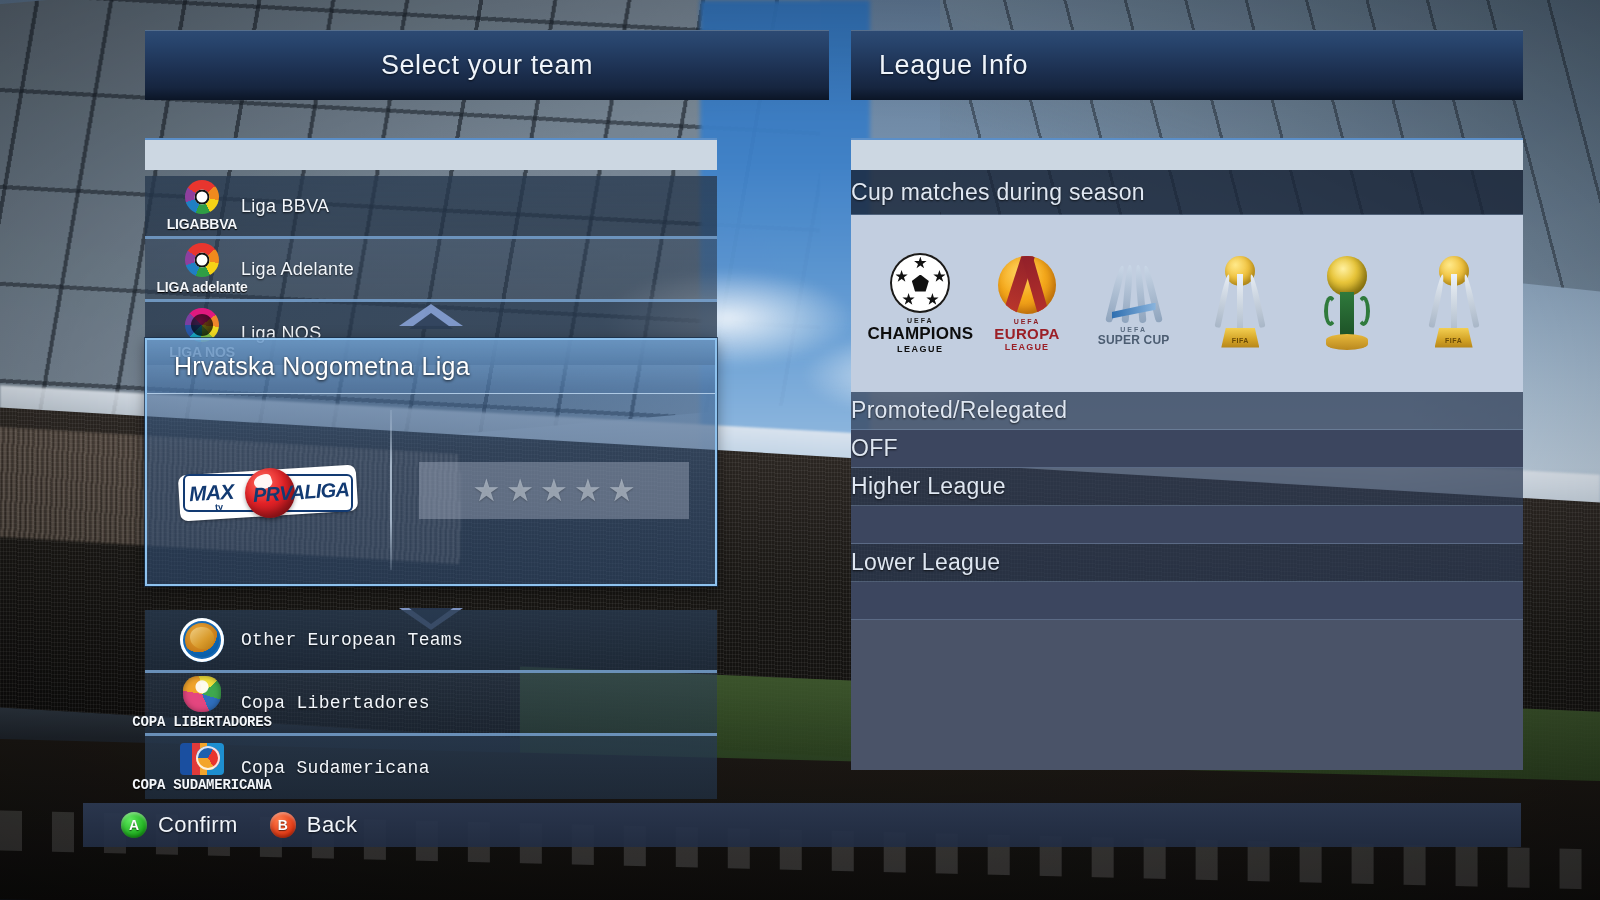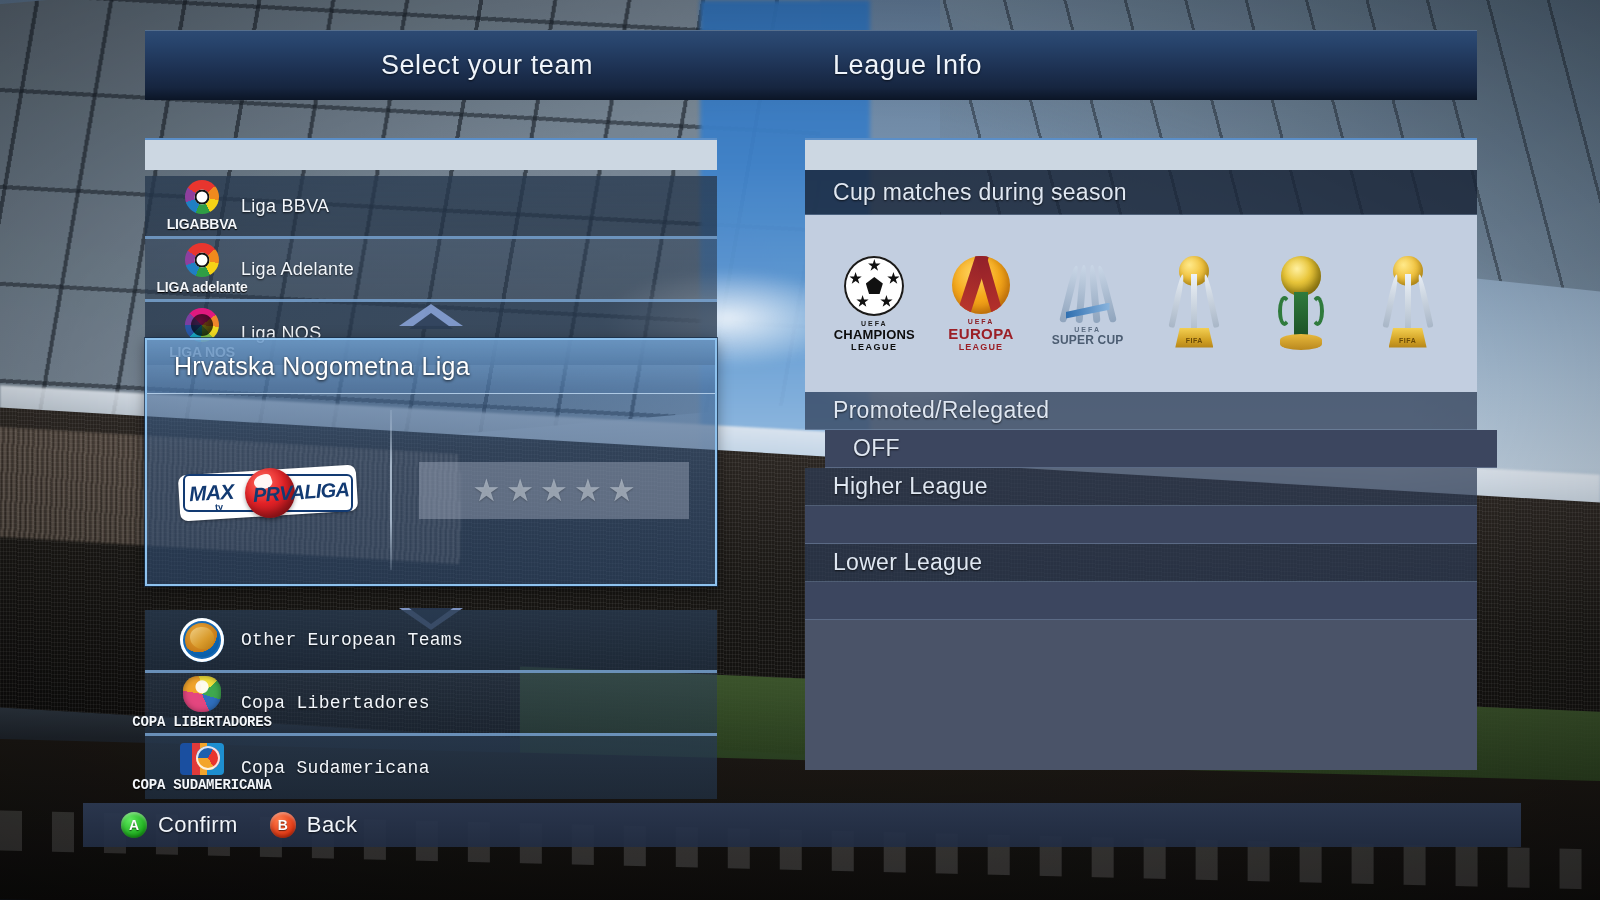--- a/index.html
+++ b/index.html
@@ -293,27 +293,26 @@
     border-left:32px solid transparent; border-right:32px solid transparent;
     border-top:22px solid rgba(140,166,220,.85);
   }
   .chev-down::after{
     content:""; position:absolute; left:-22px; top:-22px;
     border-left:22px solid transparent; border-right:22px solid transparent;
     border-top:16px solid rgba(32,46,66,.92);
   }
 
   
-  #right-panel { position:absolute; left:805px; top:30px; width:672px; height:740px; }
+  #right-panel { position:absolute; left:851px; top:30px; width:672px; height:740px; }
   #right-header { left:0; top:0; width:672px; padding-left:28px; }
   #right-whitebar { left:0; top:108px; width:672px; }
 
   .info-row {
     position:relative; width:672px; display:flex; align-items:center;
-    padding-left:28px;
     color:#dfe7f2; font-size:23px; letter-spacing:.3px;
     text-shadow:0 1px 2px rgba(0,0,0,.7);
     border-bottom:1px solid rgba(150,175,205,.35);
   }
   .row-dark  { background:rgba(24,35,54,.80); }
   .row-solid { background:#3c465f; }
   .row-mid   { background:rgba(46,60,84,.72); }
 
   .cup-area {
     position:relative; width:672px; height:177px;
@@ -336,21 +335,21 @@
     background:#111;
     clip-path: polygon(50% 0%, 100% 38%, 81% 100%, 19% 100%, 0% 38%);
   }
   .ucl-stars { position:absolute; inset:0; }
   .ucl-stars i {
     position:absolute; left:50%; top:50%; width:13px; height:13px; margin:-6.5px 0 0 -6.5px;
     background:#111;
     clip-path: polygon(50% 0%, 61% 35%, 98% 35%, 68% 57%, 79% 91%, 50% 70%, 21% 91%, 32% 57%, 2% 35%, 39% 35%);
   }
   .ucl-txt1 { font-size:7px; letter-spacing:2px; color:#1a1a1a; font-weight:bold; margin-top:4px; }
-  .ucl-txt2 { font-size:13px; letter-spacing:.2px; color:#0d0d0d; font-weight:bold; }
+  .ucl-txt2 { font-size:17px; letter-spacing:.2px; color:#0d0d0d; font-weight:bold; }
   .ucl-txt3 { font-size:9px; letter-spacing:1.5px; color:#0d0d0d; font-weight:bold; }
 
   
   .uel-ball {
     width:58px; height:58px; border-radius:50%;
     background:radial-gradient(circle at 40% 30%, #ffd764 0%, #f5a91b 45%, #e07f0c 100%);
     position:relative; overflow:hidden;
     box-shadow: inset -3px -4px 9px rgba(120,60,0,.45);
   }
   .uel-ball::before{
@@ -648,21 +647,21 @@
           </div>
         <div class="tr-base"></div>
         <div class="tr-base-txt">FIFA</div>
       </div>
     </div>
   </div>
 
   <div class="info-row row-mid" style="position:absolute; top:362px; height:38px;">
       <span>Promoted/Relegated</span>
     </div>
-  <div class="info-row row-solid" style="position:absolute; top:400px; height:38px;margin-left:20px;">
+  <div class="info-row row-solid" style="position:absolute; top:400px; height:38px;">
       <span>OFF</span>
     </div>
   <div class="info-row row-mid" style="position:absolute; top:438px; height:38px;">
       <span>Higher League</span>
     </div>
   <div class="info-row row-solid" style="position:absolute; top:476px; height:38px;">
       <span></span>
     </div>
   <div class="info-row row-mid" style="position:absolute; top:514px; height:38px;">
       <span>Lower League</span>

